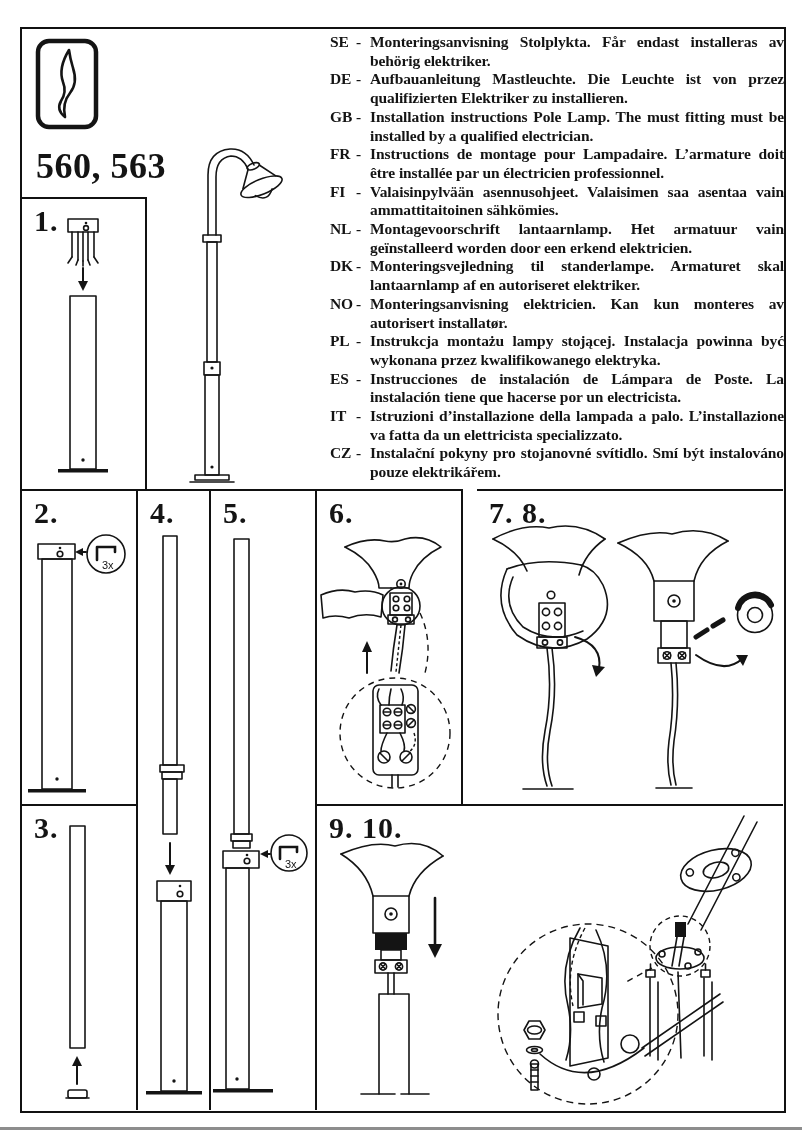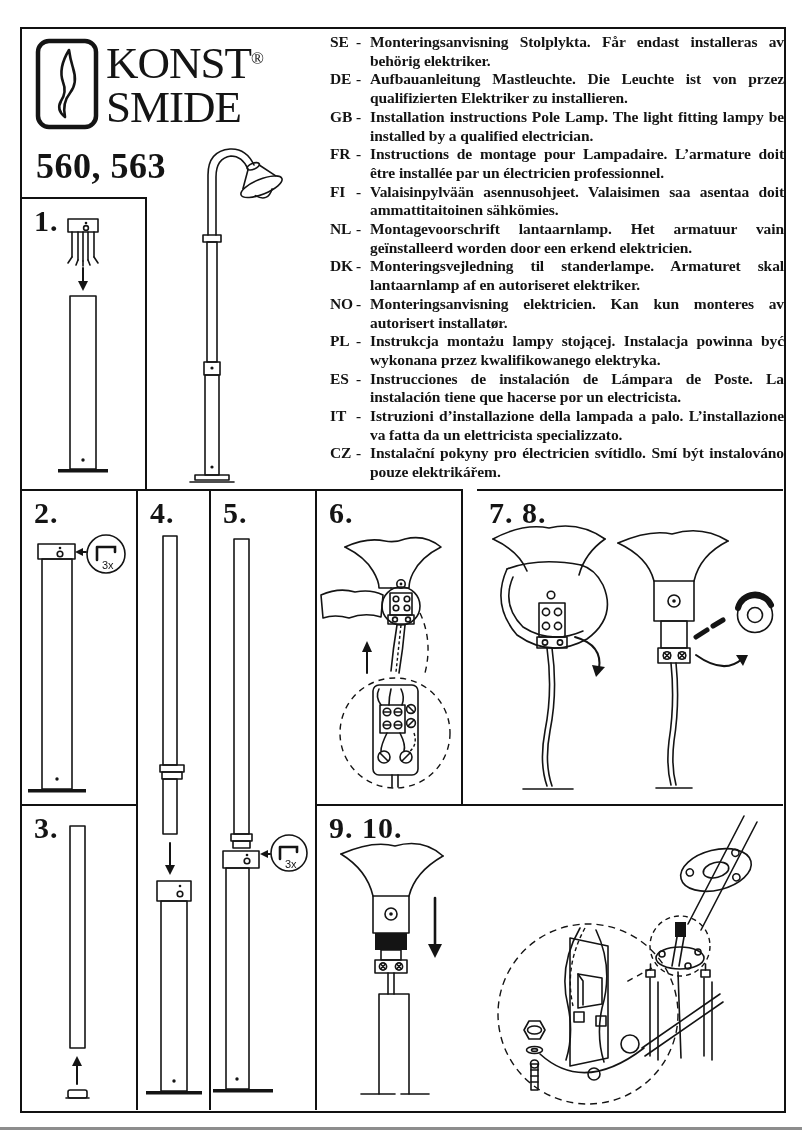--- a/index.html
+++ b/index.html
@@ -41,24 +41,20 @@
 </head>
 <body>
 
 <div class="frame">
 
   <div class="logo-wrap">
     <svg class="logo-flame" viewBox="0 0 66 94">
       <rect x="4" y="4" width="58" height="86" rx="11" class="ln" style="stroke-width:4.5"></rect>
       <path class="ln" style="stroke-width:2.6" d="M35,13 Q24,31 29,45 Q33,55 27,64 Q22,73 31,80 Q28,66 36,56 Q44,46 39,31 Q36,21 35,13 Z"></path>
     </svg>
-    <div class="logo-text">
-      <span>KONST</span><span class="reg">®</span><br>
-      <span>SMIDE</span>
-    </div>
   </div>
 
   <div class="models">560, 563</div>
 
   <svg class="lamp-art" style="left:158px; top:106px;" width="124" height="354" viewBox="0 0 124 354">
     <path class="ln" d="M28,100 L28,40 Q28,16 50,14 Q66,13 74,30"></path>
     <path class="ln" d="M36,100 L36,42 Q36,23 51,21 Q62,21 68,34"></path>
     <rect class="ln" x="23" y="100" width="18" height="7"></rect>
     <g transform="rotate(-22 80 48)">
       <ellipse class="ln" cx="80" cy="30" rx="6.5" ry="3"></ellipse>
@@ -82,31 +78,31 @@
         <span class="lang-text">Monteringsanvisning Stolplykta. Får endast installeras av behörig elektriker.</span>
       </div>
     <div class="lang-row">
         <span class="lang-code">DE</span>
         <span class="lang-dash">-</span>
         <span class="lang-text">Aufbauanleitung Mastleuchte. Die Leuchte ist von przez qualifizierten Elektriker zu installieren.</span>
       </div>
     <div class="lang-row">
         <span class="lang-code">GB</span>
         <span class="lang-dash">-</span>
-        <span class="lang-text">Installation instructions Pole Lamp. The light fitting lampy be installed by a qualified electrician.</span>
+        <span class="lang-text">Installation instructions Pole Lamp. The must fitting must be installed by a qualified electrician.</span>
       </div>
     <div class="lang-row">
         <span class="lang-code">FR</span>
         <span class="lang-dash">-</span>
         <span class="lang-text">Instructions de montage pour Lampadaire. L’armature doit être installée par un électricien professionnel.</span>
       </div>
     <div class="lang-row">
         <span class="lang-code">FI</span>
         <span class="lang-dash">-</span>
-        <span class="lang-text">Valaisinpylvään asennusohjeet. Valaisimen saa asentaa doit ammattitaitoinen sähkömies.</span>
+        <span class="lang-text">Valaisinpylvään asennusohjeet. Valaisimen saa asentaa vain ammattitaitoinen sähkömies.</span>
       </div>
     <div class="lang-row">
         <span class="lang-code">NL</span>
         <span class="lang-dash">-</span>
         <span class="lang-text">Montagevoorschrift lantaarnlamp. Het armatuur vain geïnstalleerd worden door een erkend elektricien.</span>
       </div>
     <div class="lang-row">
         <span class="lang-code">DK</span>
         <span class="lang-dash">-</span>
         <span class="lang-text">Monteringsvejledning til standerlampe. Armaturet skal lantaarnlamp af en autoriseret elektriker.</span>
@@ -127,21 +123,21 @@
         <span class="lang-text">Instrucciones de instalación de Lámpara de Poste. La instalación tiene que hacerse por un electricista.</span>
       </div>
     <div class="lang-row">
         <span class="lang-code">IT</span>
         <span class="lang-dash">-</span>
         <span class="lang-text">Istruzioni d’installazione della lampada a palo. L’installazione va fatta da un elettricista specializzato.</span>
       </div>
     <div class="lang-row">
         <span class="lang-code">CZ</span>
         <span class="lang-dash">-</span>
-        <span class="lang-text">Instalační pokyny pro électricien svítidlo. Smí být instalováno pouze elektrikářem.</span>
+        <span class="lang-text">Instalační pokyny pro stojanovné svítidlo. Smí být instalováno pouze elektrikářem.</span>
       </div>
   </div>
 
   <div class="panel br" style="left:0; top:168px; width:125px; height:292px;">
     <span class="step-label">1.</span>
     <svg width="121" height="288" viewBox="0 0 121 288">
       <g>
         <rect class="ln" x="46" y="20" width="30" height="13"></rect>
         <circle class="fil" cx="64" cy="24" r="1.3"></circle>
         <circle class="ln" cx="64" cy="29" r="2.4"></circle>

